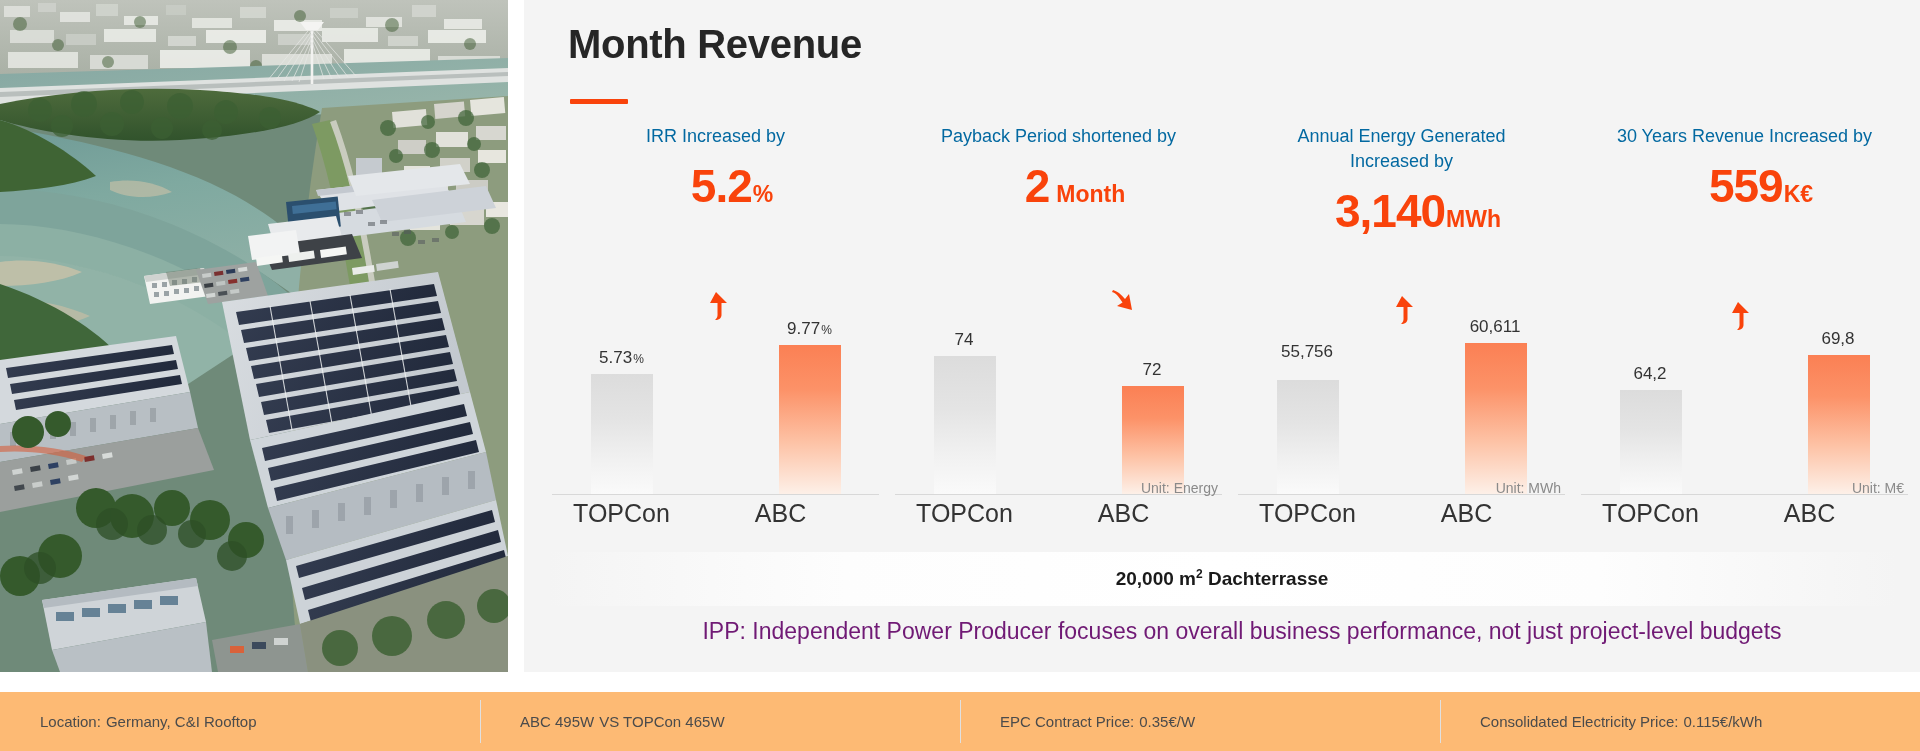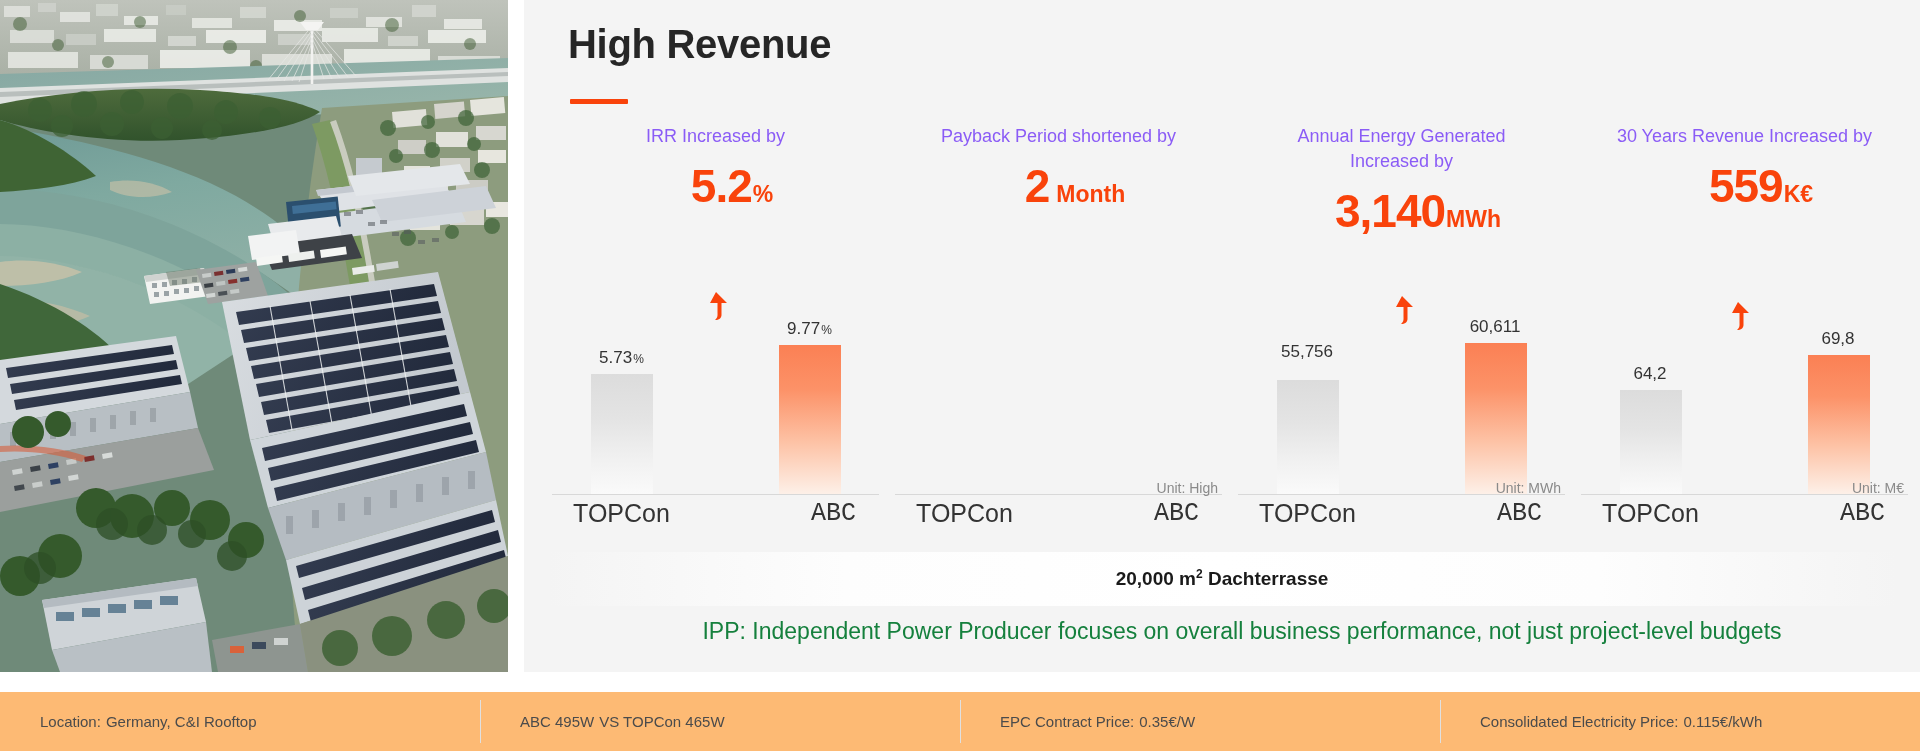--- a/index.html
+++ b/index.html
@@ -38,21 +38,21 @@
   .metrics{
     position:absolute;left:20px;top:124px;width:1372px;height:415px;
     display:flex;
   }
   .metric{
     position:relative;
     flex:1 1 0;
     display:flex;flex-direction:column;align-items:center;
   }
   .metric .caption{
-    font-size:18px;line-height:1.38;color:#8b5cf6;text-align:center;
+    font-size:18px;line-height:1.38;color:#0369a1;text-align:center;
     font-weight:400;max-width:260px;
   }
   .metric .bignum{
     margin-top:14px;
     color:#f9430b;font-weight:700;white-space:nowrap;
     display:flex;align-items:baseline;justify-content:center;margin-left:33px;
   }
   .metric .bignum .n{font-size:46px;line-height:1;letter-spacing:-1px;}
   .metric .bignum .u{font-size:23px;line-height:1;font-weight:700;margin-left:1px;}
   .metric .bignum .u.wide{font-size:23px;margin-left:7px;}
@@ -80,42 +80,42 @@
     position:absolute;left:50%;transform:translateX(-50%);
     white-space:nowrap;color:#333333;font-size:17px;
     display:flex;align-items:baseline;
   }
   .bar-val .sfx{font-size:12px;margin-left:1px;}
   .xlabel{
     position:absolute;top:215px;font-size:25px;color:#333333;white-space:nowrap;
     transform:translateX(-50%);
   }
   .xlabel.left{left:50%;margin-left:-94px;}
-  .xlabel.right{left:50%;margin-left:118px;font-family:Liberation Mono, monospace;}
+  .xlabel.right{left:50%;margin-left:65px;}
   .unit{
     position:absolute;top:196px;right:12px;
     font-size:14px;color:#8a8a8a;white-space:nowrap;
   }
   .arrow{
     position:absolute;left:50%;width:30px;height:32px;
   }
   .arrow svg{display:block;width:30px;height:32px;}
 
   
   .band{
     position:absolute;left:24px;top:552px;width:1348px;height:54px;
     background:linear-gradient(90deg,#f4f4f4 0%,#fdfdfd 22%,#ffffff 50%,#fdfdfd 78%,#f4f4f4 100%);
     display:flex;align-items:center;justify-content:center;
   }
   .band-text{font-size:19px;font-weight:700;color:#1a1a1a;white-space:nowrap;}
   .band-text sup{font-size:12px;vertical-align:super;}
 
   .ipp{
     position:absolute;left:0;right:0;top:618px;text-align:center;
-    font-size:23px;color:#15803d;white-space:nowrap;
+    font-size:23px;color:#701a75;white-space:nowrap;
   }
   .ipp-inner{display:inline-block;padding-left:40px;}
 
   
   .footer{
     position:absolute;left:0;top:692px;width:1920px;height:59px;
     background:#fdba74;display:flex;
   }
   .fcell{
     flex:1 1 0;position:relative;display:flex;align-items:center;
@@ -493,21 +493,21 @@
         <circle cx="340" cy="648" r="18"></circle>
           <circle cx="392" cy="636" r="20"></circle>
         <circle cx="446" cy="620" r="19"></circle>
           <circle cx="494" cy="606" r="17"></circle>
       </g>
     </svg>
   </div>
 
   <div class="panel">
 
-    <div class="title">High Revenue</div>
+    <div class="title">Month Revenue</div>
     <div class="title-rule"></div>
 
     <div class="metrics">
 
       <div class="metric">
         <div class="caption">IRR Increased by</div>
         <div class="bignum">
           <span class="n">5.2</span>
           <span class="u">%</span>
         </div>
@@ -540,22 +540,43 @@
         </div>
       </div>
 
       <div class="metric">
         <div class="caption">Payback Period shortened by</div>
         <div class="bignum">
           <span class="n">2</span>
           <span class="u wide">Month</span>
         </div>
         <div class="chart">
+          <div class="plot">
+            <div class="arrow" style="left:50%;margin-left:48px;top:2px;">
+              <svg viewBox="0 0 30 32">
+                  <path d="M6 4 C10 5 14 8 18 13 L22 8 L25 24 L10 20 L15.5 16.5 C12 11 9 7 5 6 Z" fill="#f9430b"></path>
+                </svg>
+            </div>
+            <div class="bar-wrap left" style="height:138px;">
+              <div class="bar-val" style="bottom:144px;">
+                <span>74</span>
+                  <span class="sfx"></span>
+              </div>
+              <div class="bar gray" style="height:138px;"></div>
+            </div>
+            <div class="bar-wrap right" style="height:108px;">
+              <div class="bar-val" style="bottom:114px;">
+                <span>72</span>
+                  <span class="sfx"></span>
+              </div>
+              <div class="bar orange" style="height:108px;"></div>
+            </div>
+          </div>
           <div class="baseline"></div>
-          <div class="unit">Unit:  High</div>
+          <div class="unit">Unit:  Energy</div>
           <div class="xlabel left">TOPCon</div>
           <div class="xlabel right">ABC</div>
         </div>
       </div>
 
       <div class="metric">
         <div class="caption">Annual Energy Generated Increased by</div>
         <div class="bignum">
           <span class="n">3,140</span>
           <span class="u">MWh</span>

